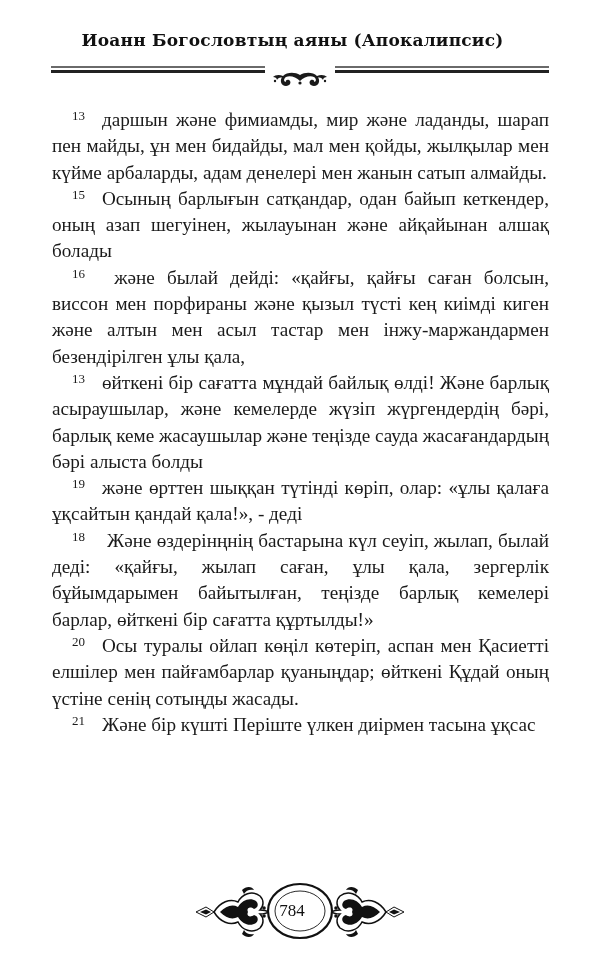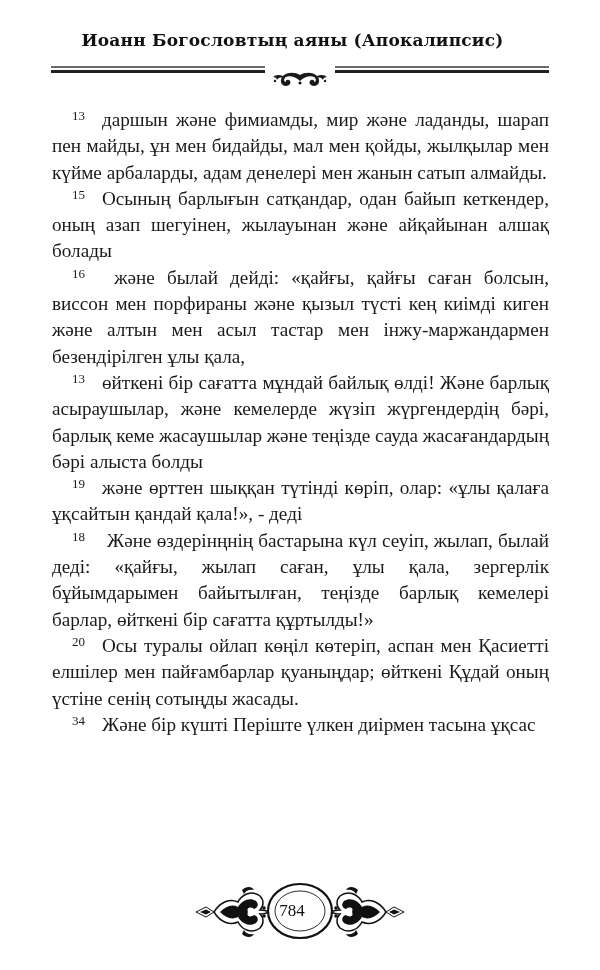--- a/index.html
+++ b/index.html
@@ -126,21 +126,21 @@
     <p class="verse"><span class="verse-num">16</span><span> және былай дейді: «қайғы, қайғы </span><span class="em">саған болсын,</span><span> виссон мен порфираны және қызыл түсті кең киімді киген және алтын мен асыл тастар мен інжу-маржандармен безендірілген ұлы қала,</span></p>
 
     <p class="verse"><span class="verse-num">13</span><span>өйткені бір сағатта мұндай байлық өлді! Және барлық асыраушылар, және кемелерде жүзіп жүргендердің бәрі, барлық кеме жасаушылар және теңізде сауда жасағандардың бәрі алыста болды</span></p>
 
     <p class="verse"><span class="verse-num">19</span><span>және өрттен шыққан түтінді көріп, олар: «ұлы қалаға ұқсайтын қандай қала!», - деді</span></p>
 
     <p class="verse"><span class="verse-num">18</span><span> Және өздерінңнің бастарына күл сеуіп, жылап, былай деді: «қайғы, </span><span class="em">жылап саған,</span><span> ұлы қала, зергерлік бұйымдарымен байытылған, теңізде барлық кемелері барлар, өйткені бір сағатта құртылды!»</span></p>
 
     <p class="verse"><span class="verse-num">20</span><span>Осы туралы ойлап көңіл көтеріп, аспан мен Қасиетті елшілер мен пайғамбарлар қуаныңдар; өйткені Құдай оның үстіне сенің сотыңды жасады.</span></p>
 
-    <p class="verse"><span class="verse-num">34</span><span>Және бір күшті Періште үлкен диірмен тасына ұқсас</span></p>
+    <p class="verse"><span class="verse-num">21</span><span>Және бір күшті Періште үлкен диірмен тасына ұқсас</span></p>
 
   </div>
 
   <svg class="page-ornament" viewBox="0 0 212 64">
     <g fill="#111" stroke="#111">
 
       <path d="M2 32 L12 27 L20 32 L12 37 Z" stroke-width="1" fill="#fff"></path>
       <path d="M6 32 L12 29.5 L17 32 L12 34.5 Z" stroke="none"></path>
 
       <path d="M210 32 L200 27 L192 32 L200 37 Z" stroke-width="1" fill="#fff"></path>

